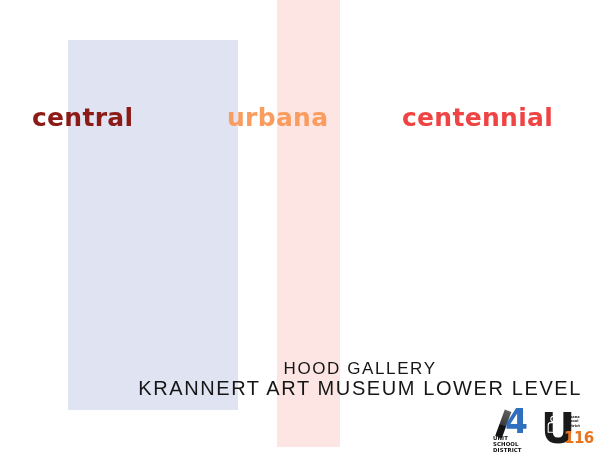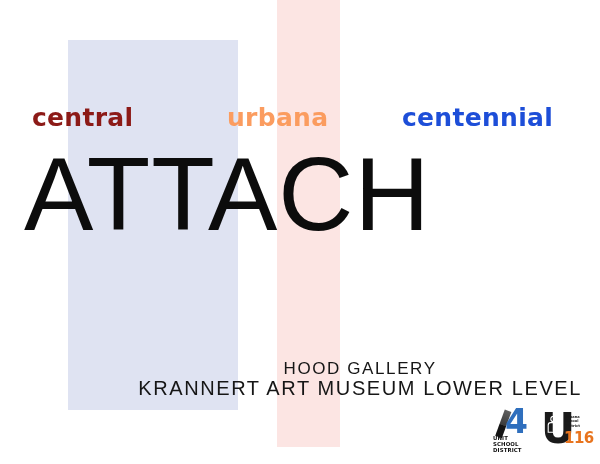--- a/index.html
+++ b/index.html
@@ -48,21 +48,21 @@
     position: absolute;
     font-family: "DejaVu Sans", sans-serif;
     font-weight: 700;
     font-size: 25px;
     letter-spacing: 0.3px;
     line-height: 34px;
     white-space: nowrap;
   }
   #school-central     { left: 32px;  color: #8c1a17; }
   #school-urbana      { left: 227px; color: #fb9c5f; }
-  #school-centennial  { left: 402px; color: #1d4ed8; }
+  #school-centennial  { left: 402px; color: #ef4444; }
 
   
   .bigline {
     position: absolute;
     font-family: "Liberation Sans", sans-serif;
     font-weight: 400;
     color: #0c0c0c;
     white-space: nowrap;
     line-height: 1;
   }
@@ -229,21 +229,20 @@
 
   <div class="panel" id="panel-blue"></div>
   <div class="panel" id="panel-pink"></div>
 
   <div id="schools">
     <div class="school" id="school-central">central</div>
     <div class="school" id="school-urbana">urbana</div>
     <div class="school" id="school-centennial">centennial</div>
   </div>
 
-  <div class="bigline" id="title-attach">ATTACH</div>
 
   <div id="venue">
     <div class="venue-line" id="venue-gallery">HOOD GALLERY</div>
     <div class="venue-line" id="venue-museum">KRANNERT ART MUSEUM LOWER LEVEL</div>
   </div>
 
   <div id="logos">
 
     <div id="logo-unit4">
       <div id="unit4-brush"></div>

